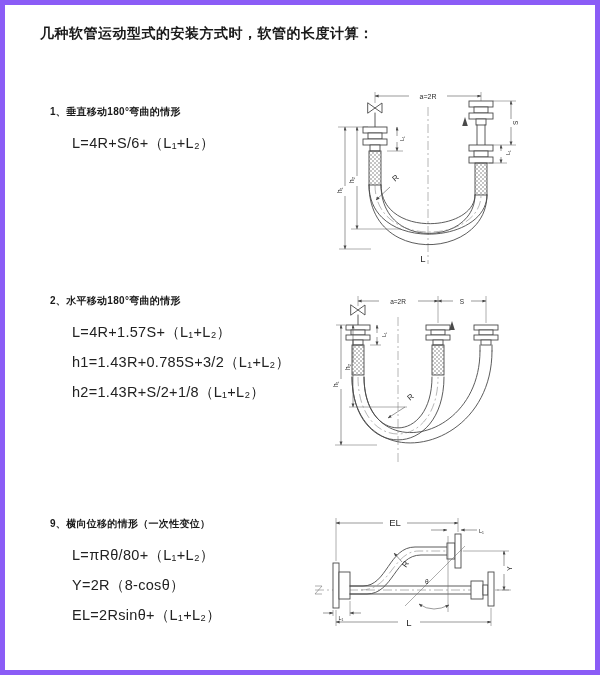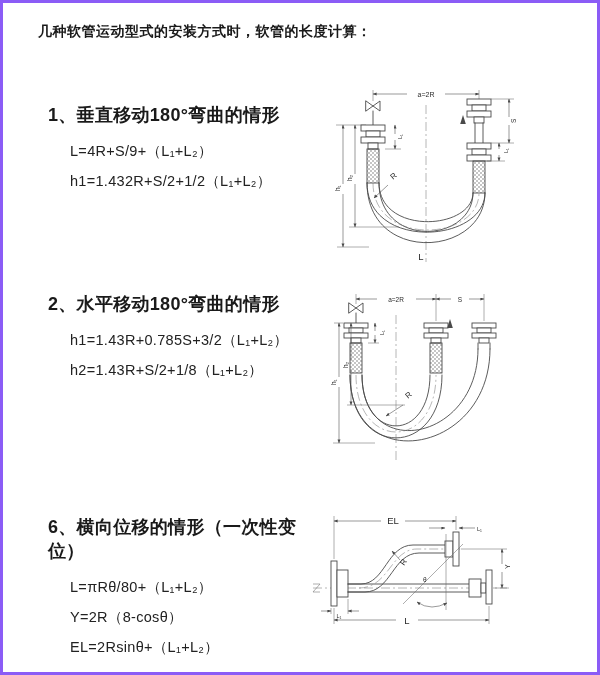--- a/index.html
+++ b/index.html
@@ -1,29 +1,29 @@
 <!DOCTYPE html>
 <html><head>
 <meta charset="utf-8">
 <style>
   html,body{margin:0;padding:0;background:#eee;}
   .page{
     position:relative;width:600px;height:675px;background:#ffffff;
-    border:3px solid #8b5cf6;box-sizing:border-box;overflow:hidden;
+    border:5px solid #8b5cf6;box-sizing:border-box;overflow:hidden;
     font-family:"Liberation Sans","DejaVu Sans",sans-serif;color:#1f1f1f;
   }
   .title{
     position:absolute;left:35px;top:20px;margin:0;
     font-size:14px;font-weight:700;letter-spacing:.5px;color:#1a1a1a;
   }
   .sec{position:absolute;left:45px;width:265px;}
   .sec1{top:100px}
   .sec2{top:289px}
   .sec3{top:512px}
-  .heading{font-size:18px;font-weight:700;letter-spacing:.3px;margin:0 0 9px 0;color:#1a1a1a;}
+  .heading{font-size:10px;font-weight:700;letter-spacing:.3px;margin:0 0 9px 0;color:#1a1a1a;}
   .formula{font-size:14.5px;line-height:30px;padding-left:22px;letter-spacing:.3px;color:#222;white-space:nowrap;}
   svg.diag{position:absolute;}
   .d1{left:308px;top:76px}
   .d2{left:310px;top:282px}
   .d3{left:298px;top:503px}
   .ln{stroke:#4a4a4a;stroke-width:.9;fill:none;stroke-linecap:round}
   .fw{stroke:#4a4a4a;stroke-width:.9;fill:#ffffff}
   .thin{stroke:#6a6a6a;stroke-width:.55;fill:none}
   .dim{stroke:#555;stroke-width:.6;fill:none}
   .cl{stroke:#7a7a7a;stroke-width:.55;fill:none;stroke-dasharray:9 3 2 3}
@@ -33,22 +33,21 @@
 </style>
 </head>
 <body>
 
 <div class="page">
 
   <h1 class="title">几种软管运动型式的安装方式时，软管的长度计算：</h1>
 
   <section class="sec sec1">
     <div class="heading">1、垂直移动180°弯曲的情形</div>
-    <div class="formula">L=4R+S/9+（L₁+L₂）</div>
-    <div class="formula">h1=1.432R+S/2+1/2（L₁+L₂）</div>
+    <div class="formula">L=4R+S/6+（L₁+L₂）</div>
   </section>
 
   <svg class="diag d1" width="282" height="186" viewBox="0 0 282 186">
     <defs>
       <pattern id="hx1" width="4" height="4" patternUnits="userSpaceOnUse">
         <path d="M0,0 L4,4 M4,0 L0,4" stroke="#8a8a8a" stroke-width="0.5"></path>
       </pattern>
       <marker id="ar1" markerWidth="7" markerHeight="6" refX="6" refY="2.5" orient="auto">
         <path d="M0,0 L6.5,2.5 L0,5 Z" fill="#4a4a4a"></path>
       </marker>
@@ -132,20 +131,21 @@
 
     <g>
       <path class="dim" d="M77,106 L63,119" marker-end="url(#ar1)"></path>
       <text class="t8" x="82" y="101" transform="rotate(-40 82 101)">R</text>
     </g>
     <text class="t9 mid" x="110" y="181">L</text>
   </svg>
 
   <section class="sec sec2">
     <div class="heading">2、水平移动180°弯曲的情形</div>
+    <div class="formula">L=4R+1.57S+（L₁+L₂）</div>
     <div class="formula">h1=1.43R+0.785S+3/2（L₁+L₂）</div>
     <div class="formula">h2=1.43R+S/2+1/8（L₁+L₂）</div>
   </section>
 
   <svg class="diag d2" width="280" height="180" viewBox="0 0 280 180">
     <defs>
       <pattern id="hx2" width="4" height="4" patternUnits="userSpaceOnUse">
         <path d="M0,0 L4,4 M4,0 L0,4" stroke="#8a8a8a" stroke-width="0.5"></path>
       </pattern>
       <marker id="ar2" markerWidth="7" markerHeight="6" refX="6" refY="2.5" orient="auto">
@@ -222,21 +222,21 @@
       <text class="t5" x="66.5" y="54" transform="rotate(-90 66.5 50)">L₁</text>
     </g>
 
     <g>
       <path class="dim" d="M90,120 L73,131" marker-end="url(#ar2)"></path>
       <text class="t8" x="95" y="114" transform="rotate(-40 95 114)">R</text>
     </g>
   </svg>
 
   <section class="sec sec3">
-    <div class="heading">6、横向位移的情形（一次性变位）</div>
+    <div class="heading">9、横向位移的情形（一次性变位）</div>
     <div class="formula">L=πRθ/80+（L₁+L₂）</div>
     <div class="formula">Y=2R（8-cosθ）</div>
     <div class="formula">EL=2Rsinθ+（L₁+L₂）</div>
   </section>
 
   <svg class="diag d3" width="232" height="146" viewBox="0 0 232 146">
     <defs>
       <marker id="ar3" markerWidth="7" markerHeight="6" refX="6" refY="2.5" orient="auto">
         <path d="M0,0 L6.5,2.5 L0,5 Z" fill="#4a4a4a"></path>
       </marker>

